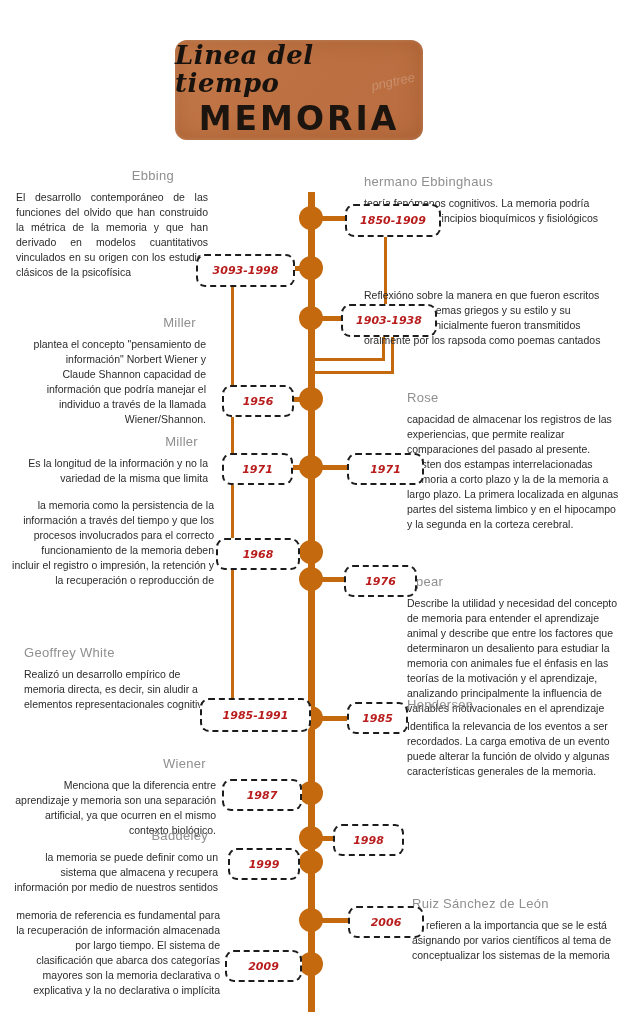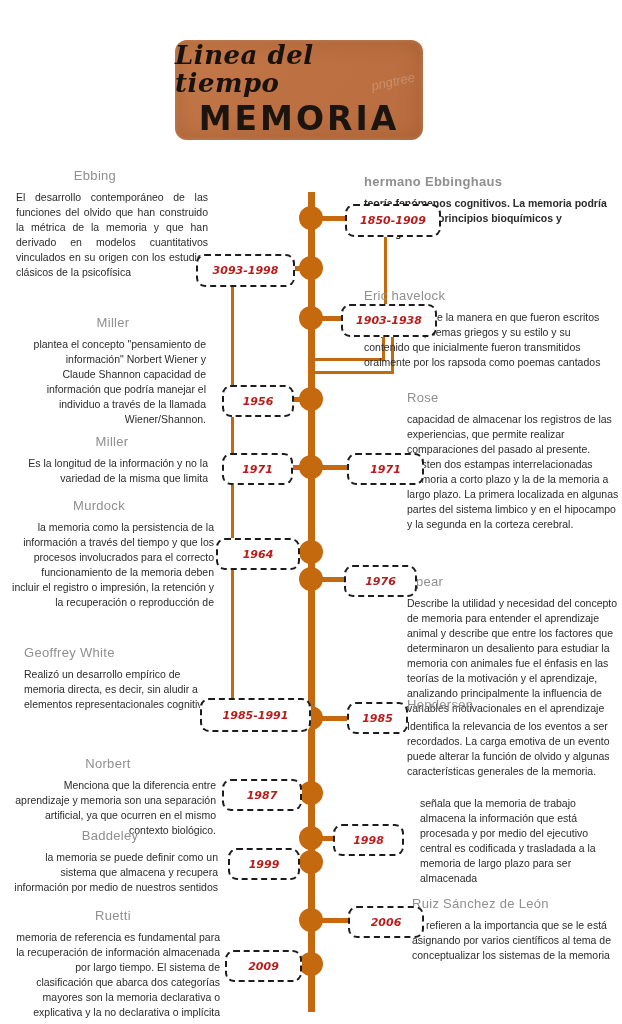--- a/index.html
+++ b/index.html
@@ -56,37 +56,37 @@
   #B-l5{left:222px;top:779px;width:76px;height:28px;}
   #B-r5{left:333px;top:824px;width:67px;height:28px;}
   #B-l6{left:228px;top:848px;width:68px;height:28px;}
   #B-r6{left:348px;top:906px;width:72px;height:28px;}
   #B-l7{left:225px;top:950px;width:73px;height:28px;}
 
   
   .entry{position:absolute;}
   .ename{font-size:13px;color:#8f8f8f;margin-bottom:7px;letter-spacing:.3px;}
   .ebody{font-size:10.5px;line-height:15px;color:#2b2b2b;}
-  .l .ename{text-align:center;padding-right:10px;}
+  .l .ename{text-align:right;padding-right:10px;}
   .l .ebody{text-align:right;}
   .r .ename{text-align:left;}
   .r .ebody{text-align:left;}
 
   #L0{left:16px;top:168px;width:192px;}  #L0 .ebody{text-align:justify;}
   #L0 .ename{padding-right:34px;}
   #L1{left:30px;top:315px;width:176px;}
   #L2{left:26px;top:434px;width:182px;}
   #L3{left:12px;top:498px;width:202px;}  #L3 .ename{padding-right:28px;}
   #L4{left:24px;top:645px;width:196px;}  #L4 .ename{text-align:left;padding-right:0;}
                                          #L4 .ebody{text-align:left;}
   #L5{left:10px;top:756px;width:206px;}
   #L6{left:12px;top:828px;width:206px;}
   #L7{left:16px;top:908px;width:204px;}
 
-  #R0{left:364px;top:174px;width:245px;font-weight:bold;}
+  #R0{left:364px;top:174px;width:245px;}
   #R1{left:364px;top:288px;width:248px;}
   #R2{left:407px;top:390px;width:216px;}
   #R3{left:407px;top:574px;width:216px;}
   #R4{left:407px;top:697px;width:212px;}
   #R5{left:420px;top:796px;width:200px;}
   #R6{left:412px;top:896px;width:202px;}
 </style>
 </head>
 <body>
 
@@ -136,21 +136,21 @@
   <div class="dot" style="top:850px;"></div>
   <div class="dot" style="top:908px;"></div>
   <div class="dot" style="top:952px;"></div>
 
   <div class="badge" id="B-r0">1850-1909</div>
   <div class="badge" id="B-l0">3093-1998</div>
   <div class="badge" id="B-r1">1903-1938</div>
   <div class="badge" id="B-l1">1956</div>
   <div class="badge" id="B-l2">1971</div>
   <div class="badge" id="B-r2">1971</div>
-  <div class="badge" id="B-l3">1964</div>
+  <div class="badge" id="B-l3">1968</div>
   <div class="badge" id="B-r3">1976</div>
   <div class="badge" id="B-l4">1985-1991</div>
   <div class="badge" id="B-r4">1985</div>
   <div class="badge" id="B-l5">1987</div>
   <div class="badge" id="B-r5">1998</div>
   <div class="badge" id="B-l6">1999</div>
   <div class="badge" id="B-r6">2006</div>
   <div class="badge" id="B-l7">2009</div>
 
   <div class="entry l" id="L0">
@@ -159,61 +159,57 @@
   </div>
   <div class="entry l" id="L1">
     <div class="ename">Miller</div>
     <div class="ebody">plantea el concepto "pensamiento de información" Norbert Wiener y Claude Shannon capacidad de información que podría manejar el individuo a través de la llamada Wiener/Shannon.</div>
   </div>
   <div class="entry l" id="L2">
     <div class="ename">Miller</div>
     <div class="ebody">Es la longitud de la información y no la variedad de la misma que limita</div>
   </div>
   <div class="entry l" id="L3">
-    <div class="ename">Murdock</div>
     <div class="ebody">la memoria como la persistencia de la información a través del tiempo y que los procesos involucrados para el correcto funcionamiento de la memoria deben incluir el registro o impresión, la retención y la recuperación o reproducción de</div>
   </div>
   <div class="entry l" id="L4">
     <div class="ename">Geoffrey White</div>
     <div class="ebody">Realizó un desarrollo empírico de memoria directa, es decir, sin aludir a elementos representacionales cognitivos.</div>
   </div>
   <div class="entry l" id="L5">
-    <div class="ename">Norbert</div>
+    <div class="ename">Wiener</div>
     <div class="ebody">Menciona que la diferencia entre aprendizaje y memoria son una separación artificial, ya que ocurren en el mismo contexto biológico.</div>
   </div>
   <div class="entry l" id="L6">
     <div class="ename">Baddeley</div>
     <div class="ebody">la memoria se puede definir como un sistema que almacena y recupera información por medio de nuestros sentidos</div>
   </div>
   <div class="entry l" id="L7">
-    <div class="ename">Ruetti</div>
     <div class="ebody">memoria de referencia es fundamental para la recuperación de información almacenada por largo tiempo. El sistema de clasificación que abarca dos categorías mayores son la memoria declarativa o explicativa y la no declarativa o implícita</div>
   </div>
 
   <div class="entry r" id="R0">
     <div class="ename">hermano Ebbinghaus</div>
     <div class="ebody">teoría fenómenos cognitivos. La memoria podría explicarse por principios bioquímicos y fisiológicos</div>
   </div>
   <div class="entry r" id="R1">
-    <div class="ename">Eric havelock</div>
     <div class="ebody">Reflexióno sobre la manera en que fueron escritos los primeros poemas griegos y su estilo y su contenido que inicialmente fueron transmitidos oralmente por los rapsoda como poemas cantados</div>
   </div>
   <div class="entry r" id="R2">
     <div class="ename">Rose</div>
     <div class="ebody">capacidad de almacenar los registros de las experiencias, que permite realizar comparaciones del pasado al presente. Existen dos estampas interrelacionadas memoria a corto plazo y la de la memoria a largo plazo. La primera localizada en algunas partes del sistema limbico y en el hipocampo y la segunda en la corteza cerebral.</div>
   </div>
   <div class="entry r" id="R3">
     <div class="ename">Spear</div>
     <div class="ebody">Describe la utilidad y necesidad del concepto de memoria para entender el aprendizaje animal y describe que entre los factores que determinaron un desaliento para estudiar la memoria con animales fue el énfasis en las teorías de la motivación y el aprendizaje, analizando principalmente la influencia de variables motivacionales en el aprendizaje</div>
   </div>
   <div class="entry r" id="R4">
     <div class="ename">Hendersen</div>
     <div class="ebody">Identifica la relevancia de los eventos a ser recordados. La carga emotiva de un evento puede alterar la función de olvido y algunas características generales de la memoria.</div>
   </div>
   <div class="entry r" id="R5">
-    <div class="ebody">señala que la memoria de trabajo almacena la información que está procesada y por medio del ejecutivo central es codificada y trasladada a la memoria de largo plazo para ser almacenada</div>
   </div>
   <div class="entry r" id="R6">
     <div class="ename">Ruiz Sánchez de León</div>
     <div class="ebody">se refieren a la importancia que se le está asignando por varios científicos al tema de conceptualizar los sistemas de la memoria</div>
   </div>
 
 </div>
 
 </body></html>

